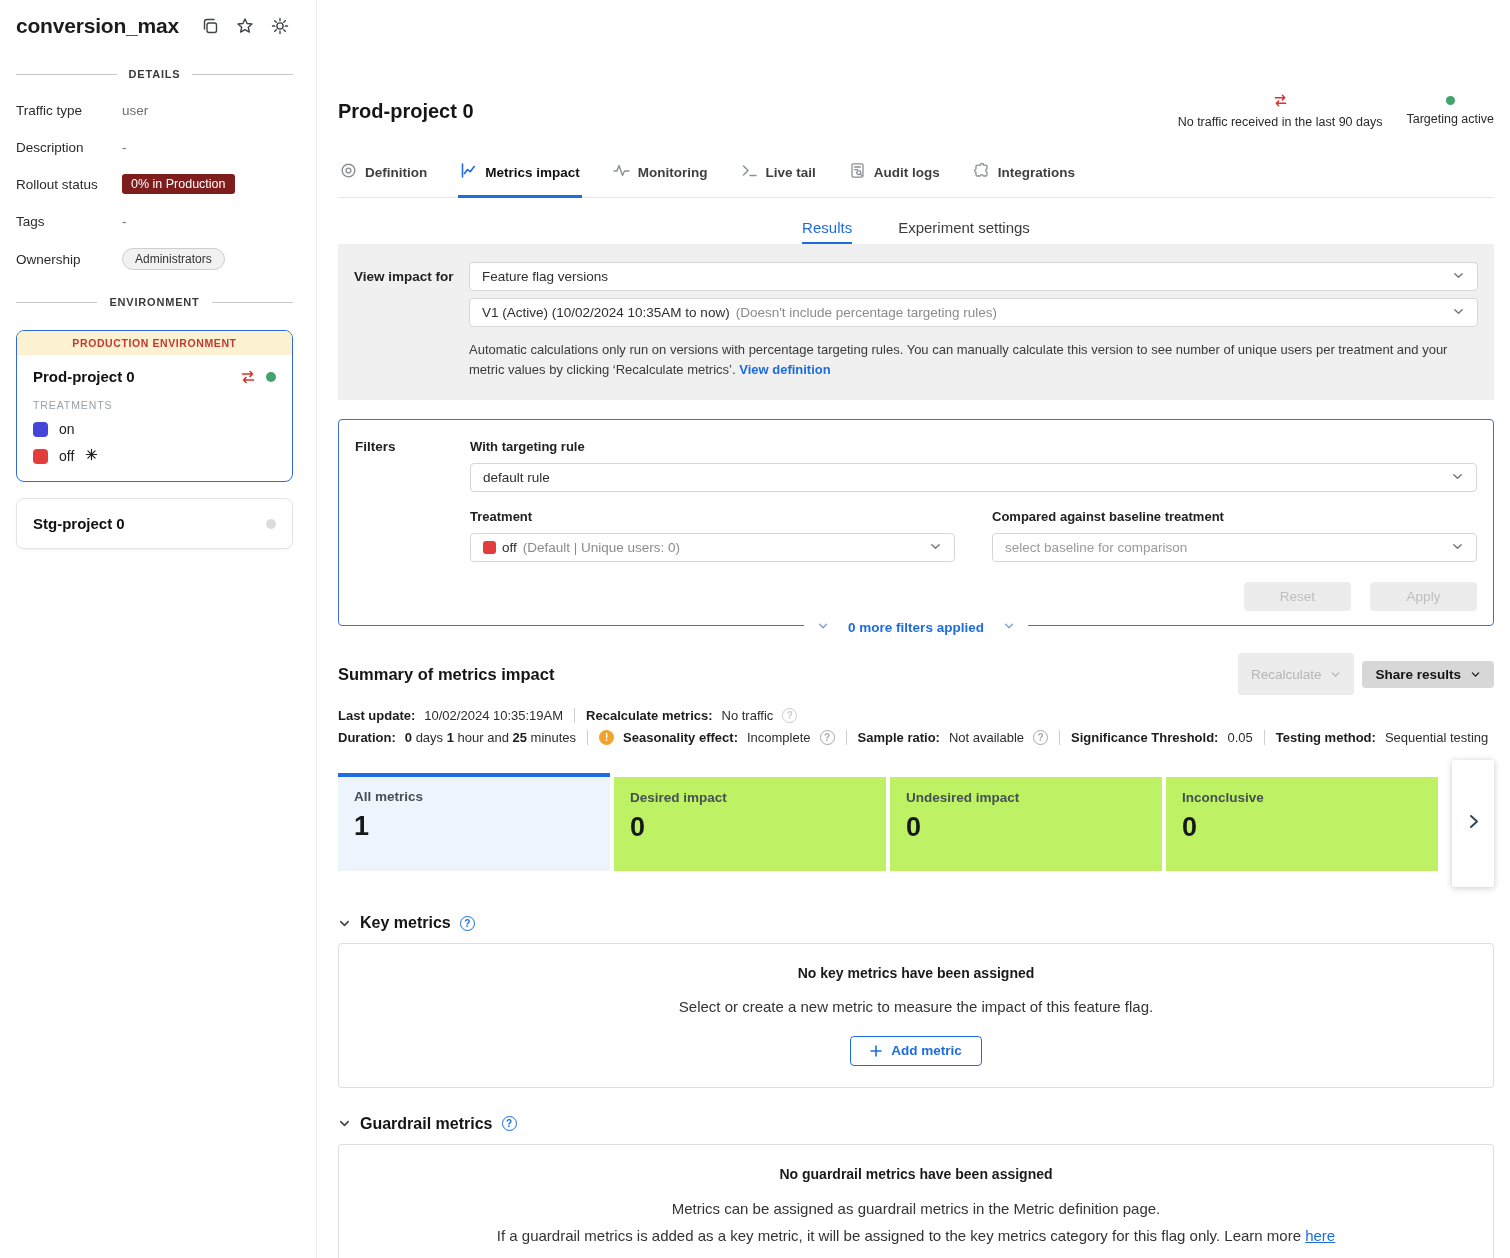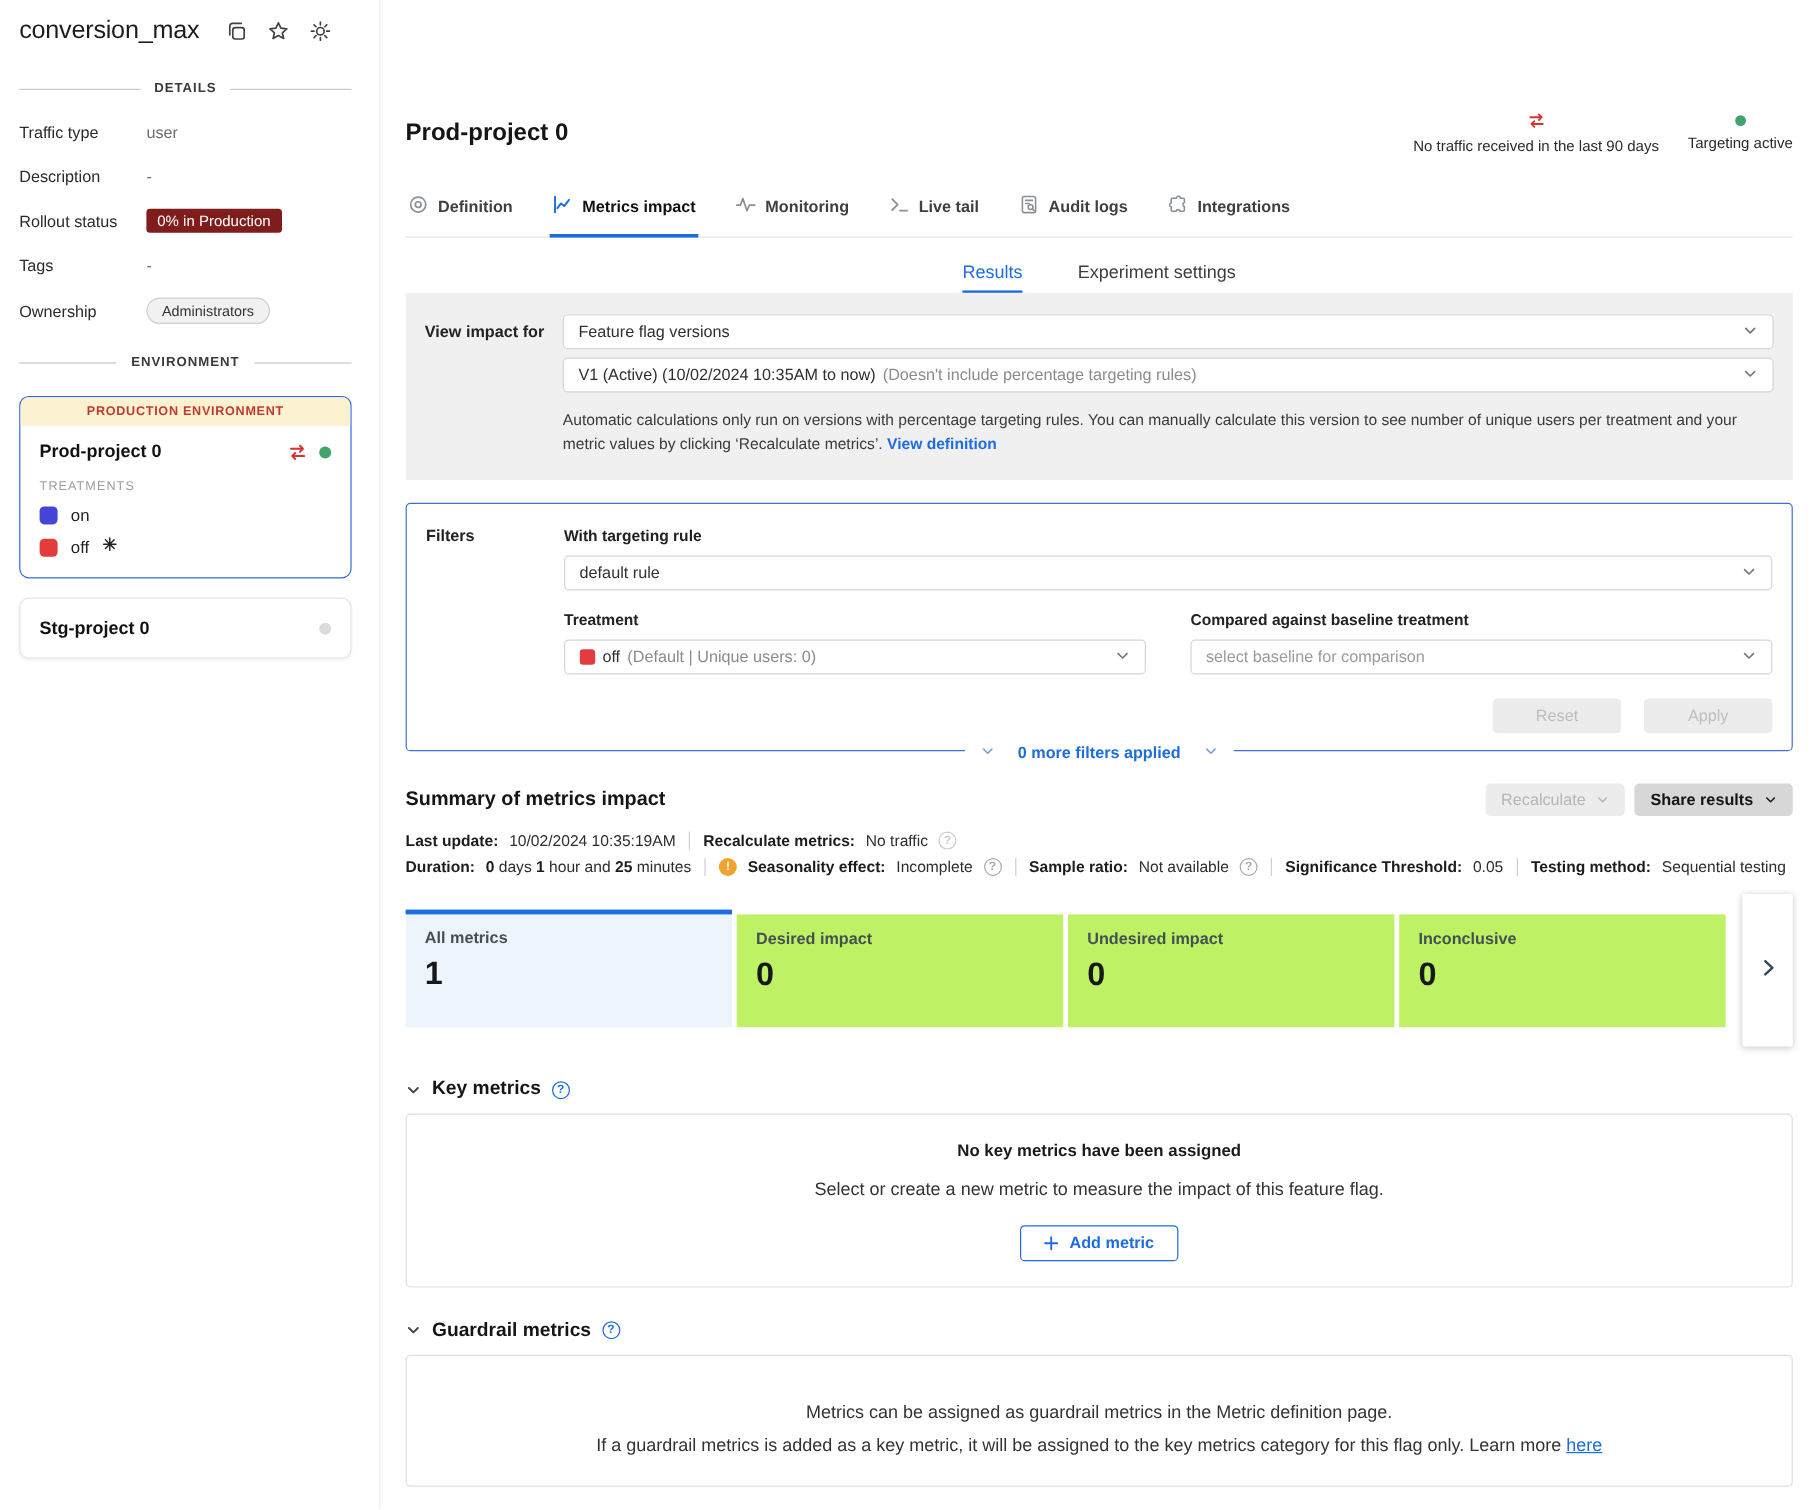--- a/index.html
+++ b/index.html
@@ -3,21 +3,21 @@
 <meta charset="utf-8">
 <style>
   * { margin:0; padding:0; box-sizing:border-box; }
   html,body { width:1510px; height:1258px; overflow:hidden; background:#fff;
     font-family:"Liberation Sans", sans-serif; color:#1c1c1c; }
   .page { display:flex; width:1510px; height:1258px; }
 
   
   .sidebar { width:316px; flex:0 0 316px; padding:14px 23px 0 16px; }
   .flag-row { display:flex; align-items:center; gap:17px; }
-  .flag-title { font-size:21px; font-weight:400; letter-spacing:-0.2px; margin-right:5px; }
+  .flag-title { font-size:21px; font-weight:700; letter-spacing:-0.2px; margin-right:5px; }
   .hicon { width:18px; height:18px; display:inline-flex; cursor:pointer; }
   .hicon svg { width:100%; height:100%; }
 
   .divider-title { display:flex; align-items:center; margin-top:30px; }
   .divider-title .line { flex:1; border-top:1px solid #c9c9c9; }
   .divider-title .txt { padding:0 12px; font-size:11px; font-weight:700; color:#3a3a3a; letter-spacing:0.8px; }
 
   .details { margin-top:20px; }
   .drow { display:flex; align-items:center; margin-bottom:17px; min-height:20px; }
   .drow .dlabel { width:106px; flex:0 0 106px; font-size:13.5px; color:#2b2b2b; }
@@ -85,21 +85,21 @@
   .btn-disabled { background:#ececec; color:#bdbdbd; font-size:13.5px; border:none; border-radius:4px;
     width:107px; height:29px; cursor:pointer; }
   .more-filters { position:absolute; left:50%; bottom:-10px; transform:translateX(-50%); background:#fff;
     padding:0 13px; display:flex; align-items:center; gap:19px; color:#1d6ce0; font-weight:700; font-size:13.5px;
     white-space:nowrap; cursor:pointer; }
   .more-filters svg { width:12px; height:12px; }
 
   .summary-header { margin-top:27px; display:flex; align-items:center; }
   .summary-title { font-size:16.5px; font-weight:700; color:#151515; flex:1; }
   .btn-recalc { background:#ececec; color:#b5b5b5; font-size:13.5px; border:none; border-radius:4px;
-    height:27px; padding:0 13px; display:inline-flex; align-items:center; gap:9px; cursor:pointer;justify-content:space-between; }
+    height:42px; padding:0 13px; display:inline-flex; align-items:center; gap:9px; cursor:pointer;justify-content:space-between; }
   .btn-share { background:#d7d7d7; color:#141414; font-size:13.5px; font-weight:600; border:none; border-radius:4px;
     height:27px; padding:0 13px; display:inline-flex; align-items:center; gap:9px; margin-left:8px; cursor:pointer; }
   .btn-recalc svg, .btn-share svg { width:11px; height:11px; }
 
   .stats-line { display:flex; align-items:center; gap:9px; font-size:13px; color:#2d2d2d; margin-top:13px; flex-wrap:nowrap; }
   .stats-line.second { margin-top:7px; }
   .bl { font-weight:700; color:#1c1c1c; }
   .vdiv { width:1px; height:15px; background:#cfcfcf; margin:0 2px; }
   .qc { width:15px; height:15px; border-radius:50%; display:inline-flex; align-items:center; justify-content:center;
     font-size:10px; font-weight:700; flex:0 0 15px; }
@@ -468,18 +468,19 @@
     </div>
 
     <div class="section-heading">
       <svg class="chev" viewBox="0 0 14 14" fill="none" stroke="#444" stroke-width="1.7" stroke-linecap="round" stroke-linejoin="round">
           <path d="M3 5l4 4 4-4"></path>
         </svg>
       <span class="section-title">Guardrail metrics</span>
       <span class="qc qc-blue"></span>
     </div>
     <div class="empty-card">
+      <div class="empty-title">No guardrail metrics have been assigned</div>
       <div class="empty-text" style="margin-top:16px;">Metrics can be assigned as guardrail metrics in the Metric definition page.</div>
       <div class="empty-text" style="margin-top:5px;"><span>If a guardrail metrics is added as a key metric, it will be assigned to the key metrics category for this flag only. Learn more </span><span class="link-underline">here</span></div>
     </div>
 
   </main>
 </div>
 
 </body></html>

